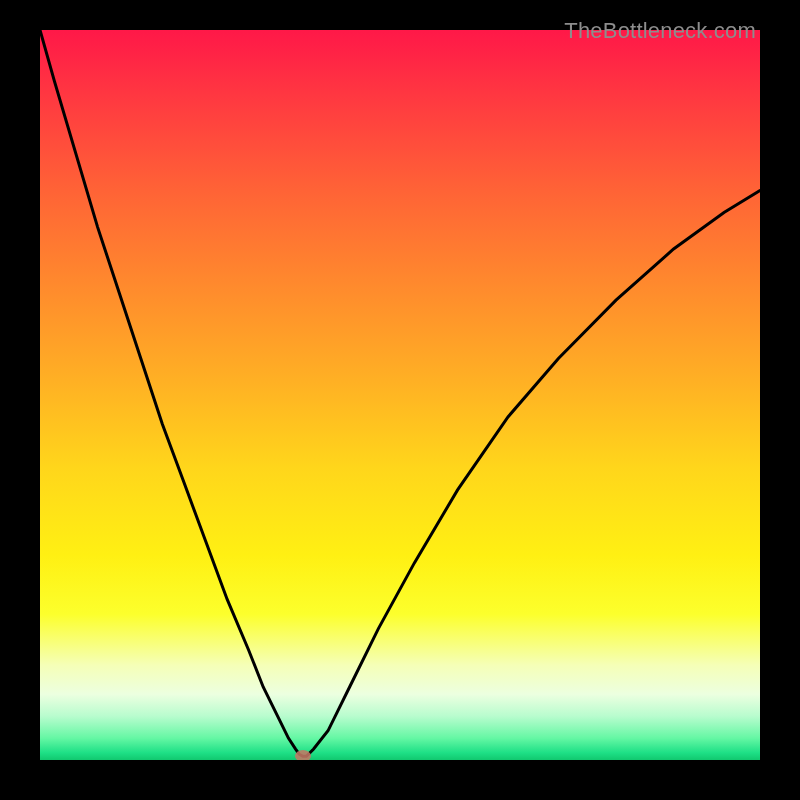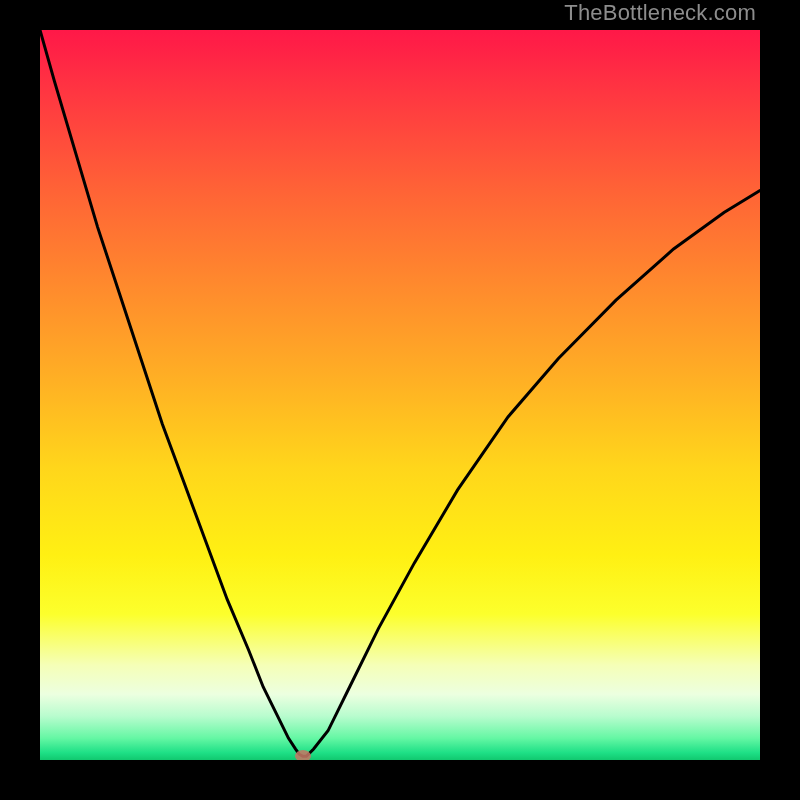--- a/index.html
+++ b/index.html
@@ -62,21 +62,21 @@
     position: absolute;
     width: 16px;
     height: 12px;
     border-radius: 50%;
     background: #c37864;
     opacity: 0.88;
     transform: translate(-50%, -50%);
   }
   .attribution {
     position: absolute;
-    top: 0;
+    top: 18px;
     right: 44px;
     color: #8d8d8d;
     font-size: 22px;
     letter-spacing: 0.2px;
   }
 </style>
 </head>
 <body>
 
 <div class="frame">

